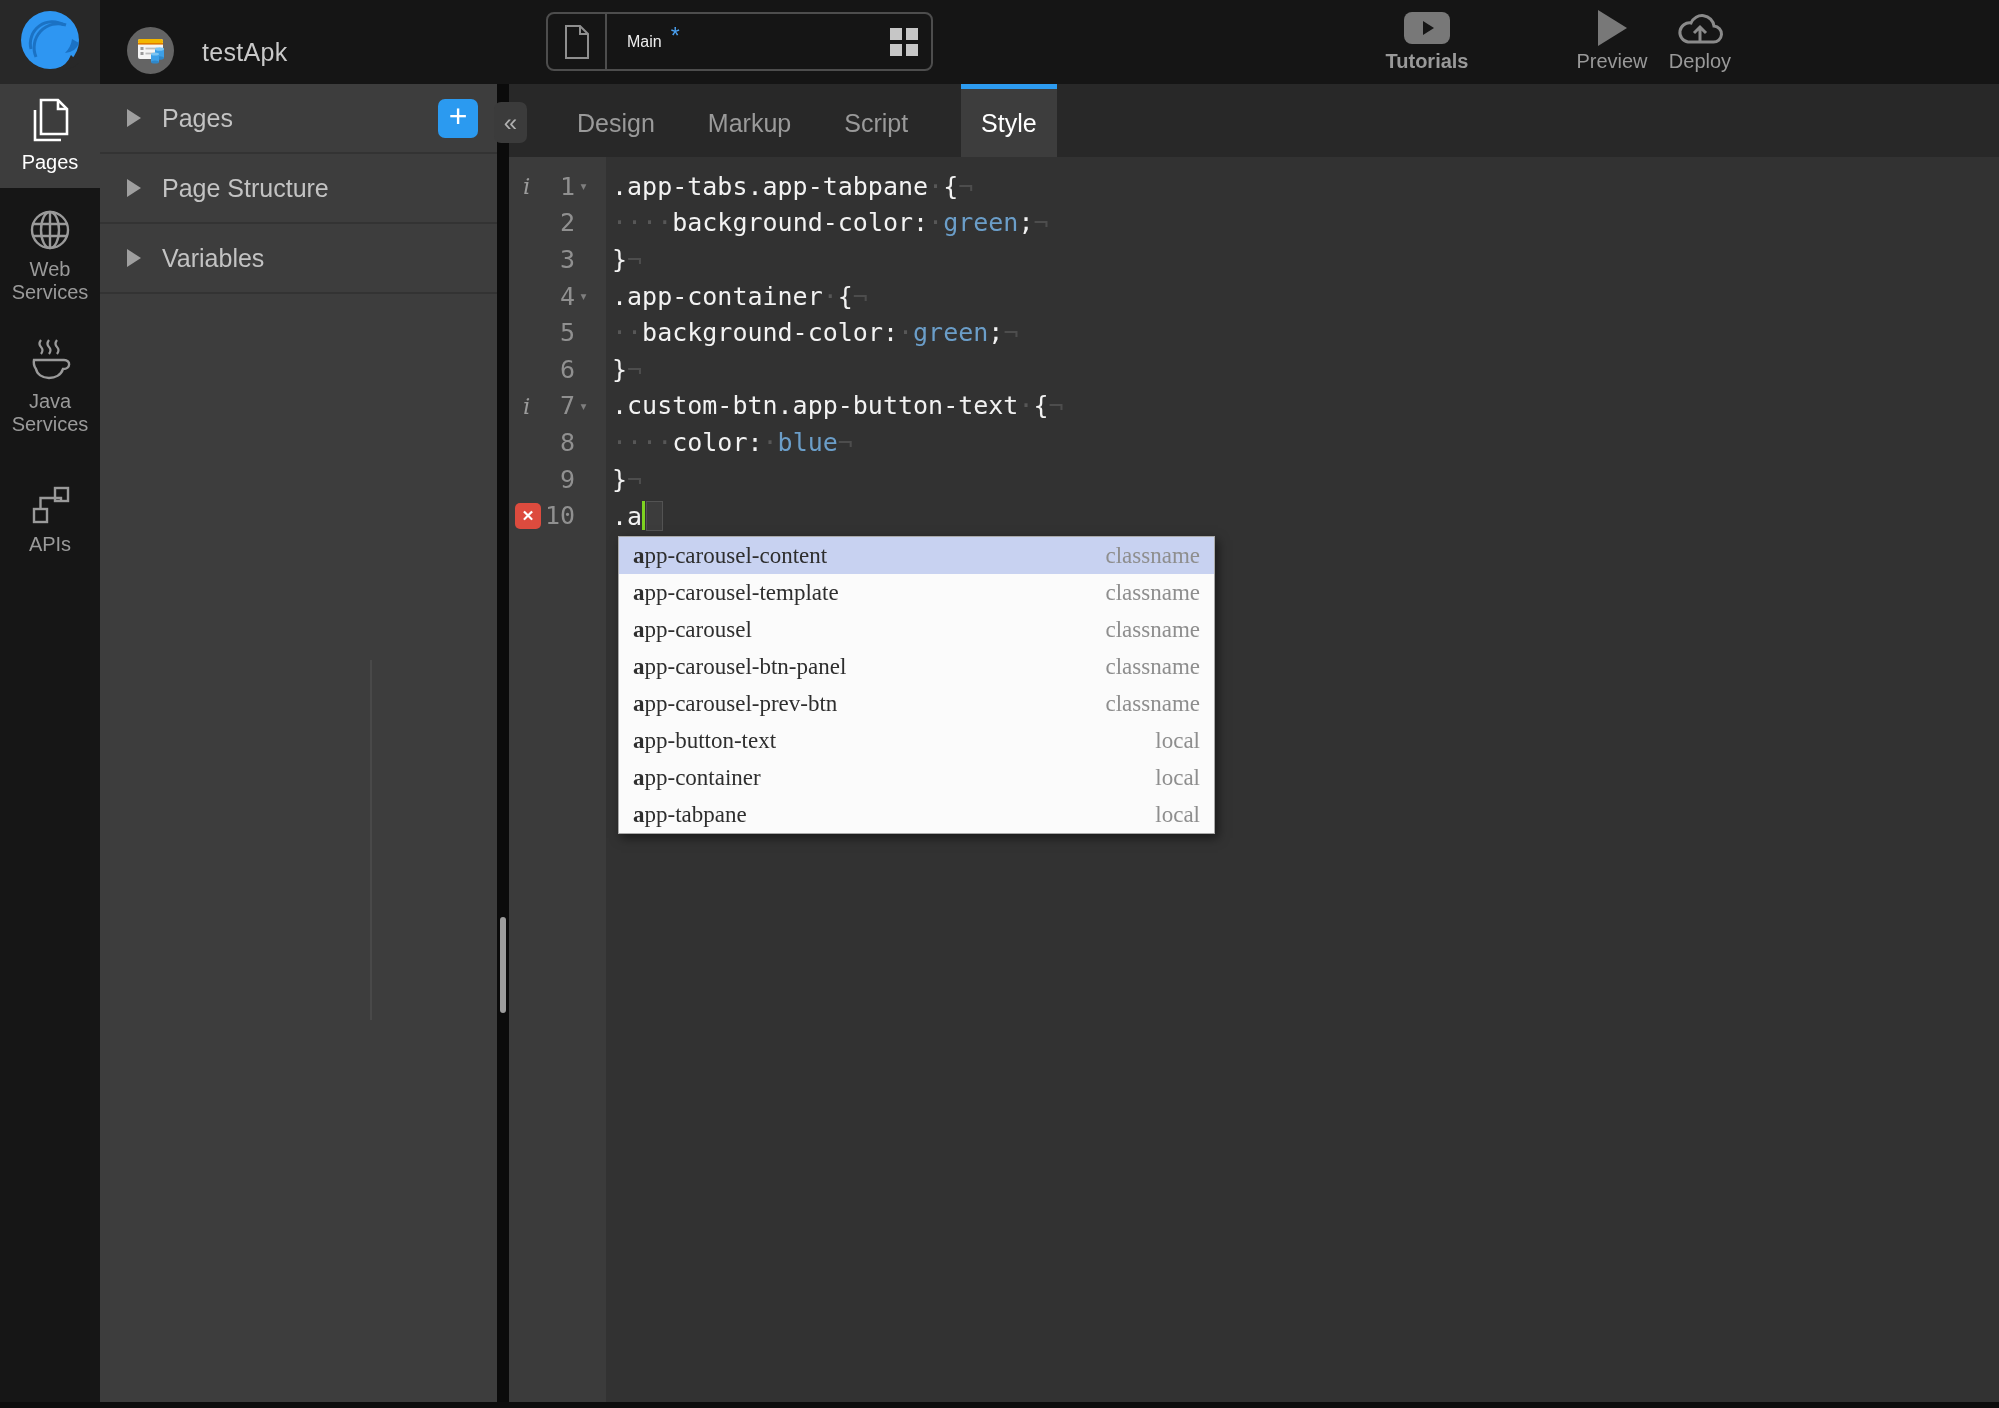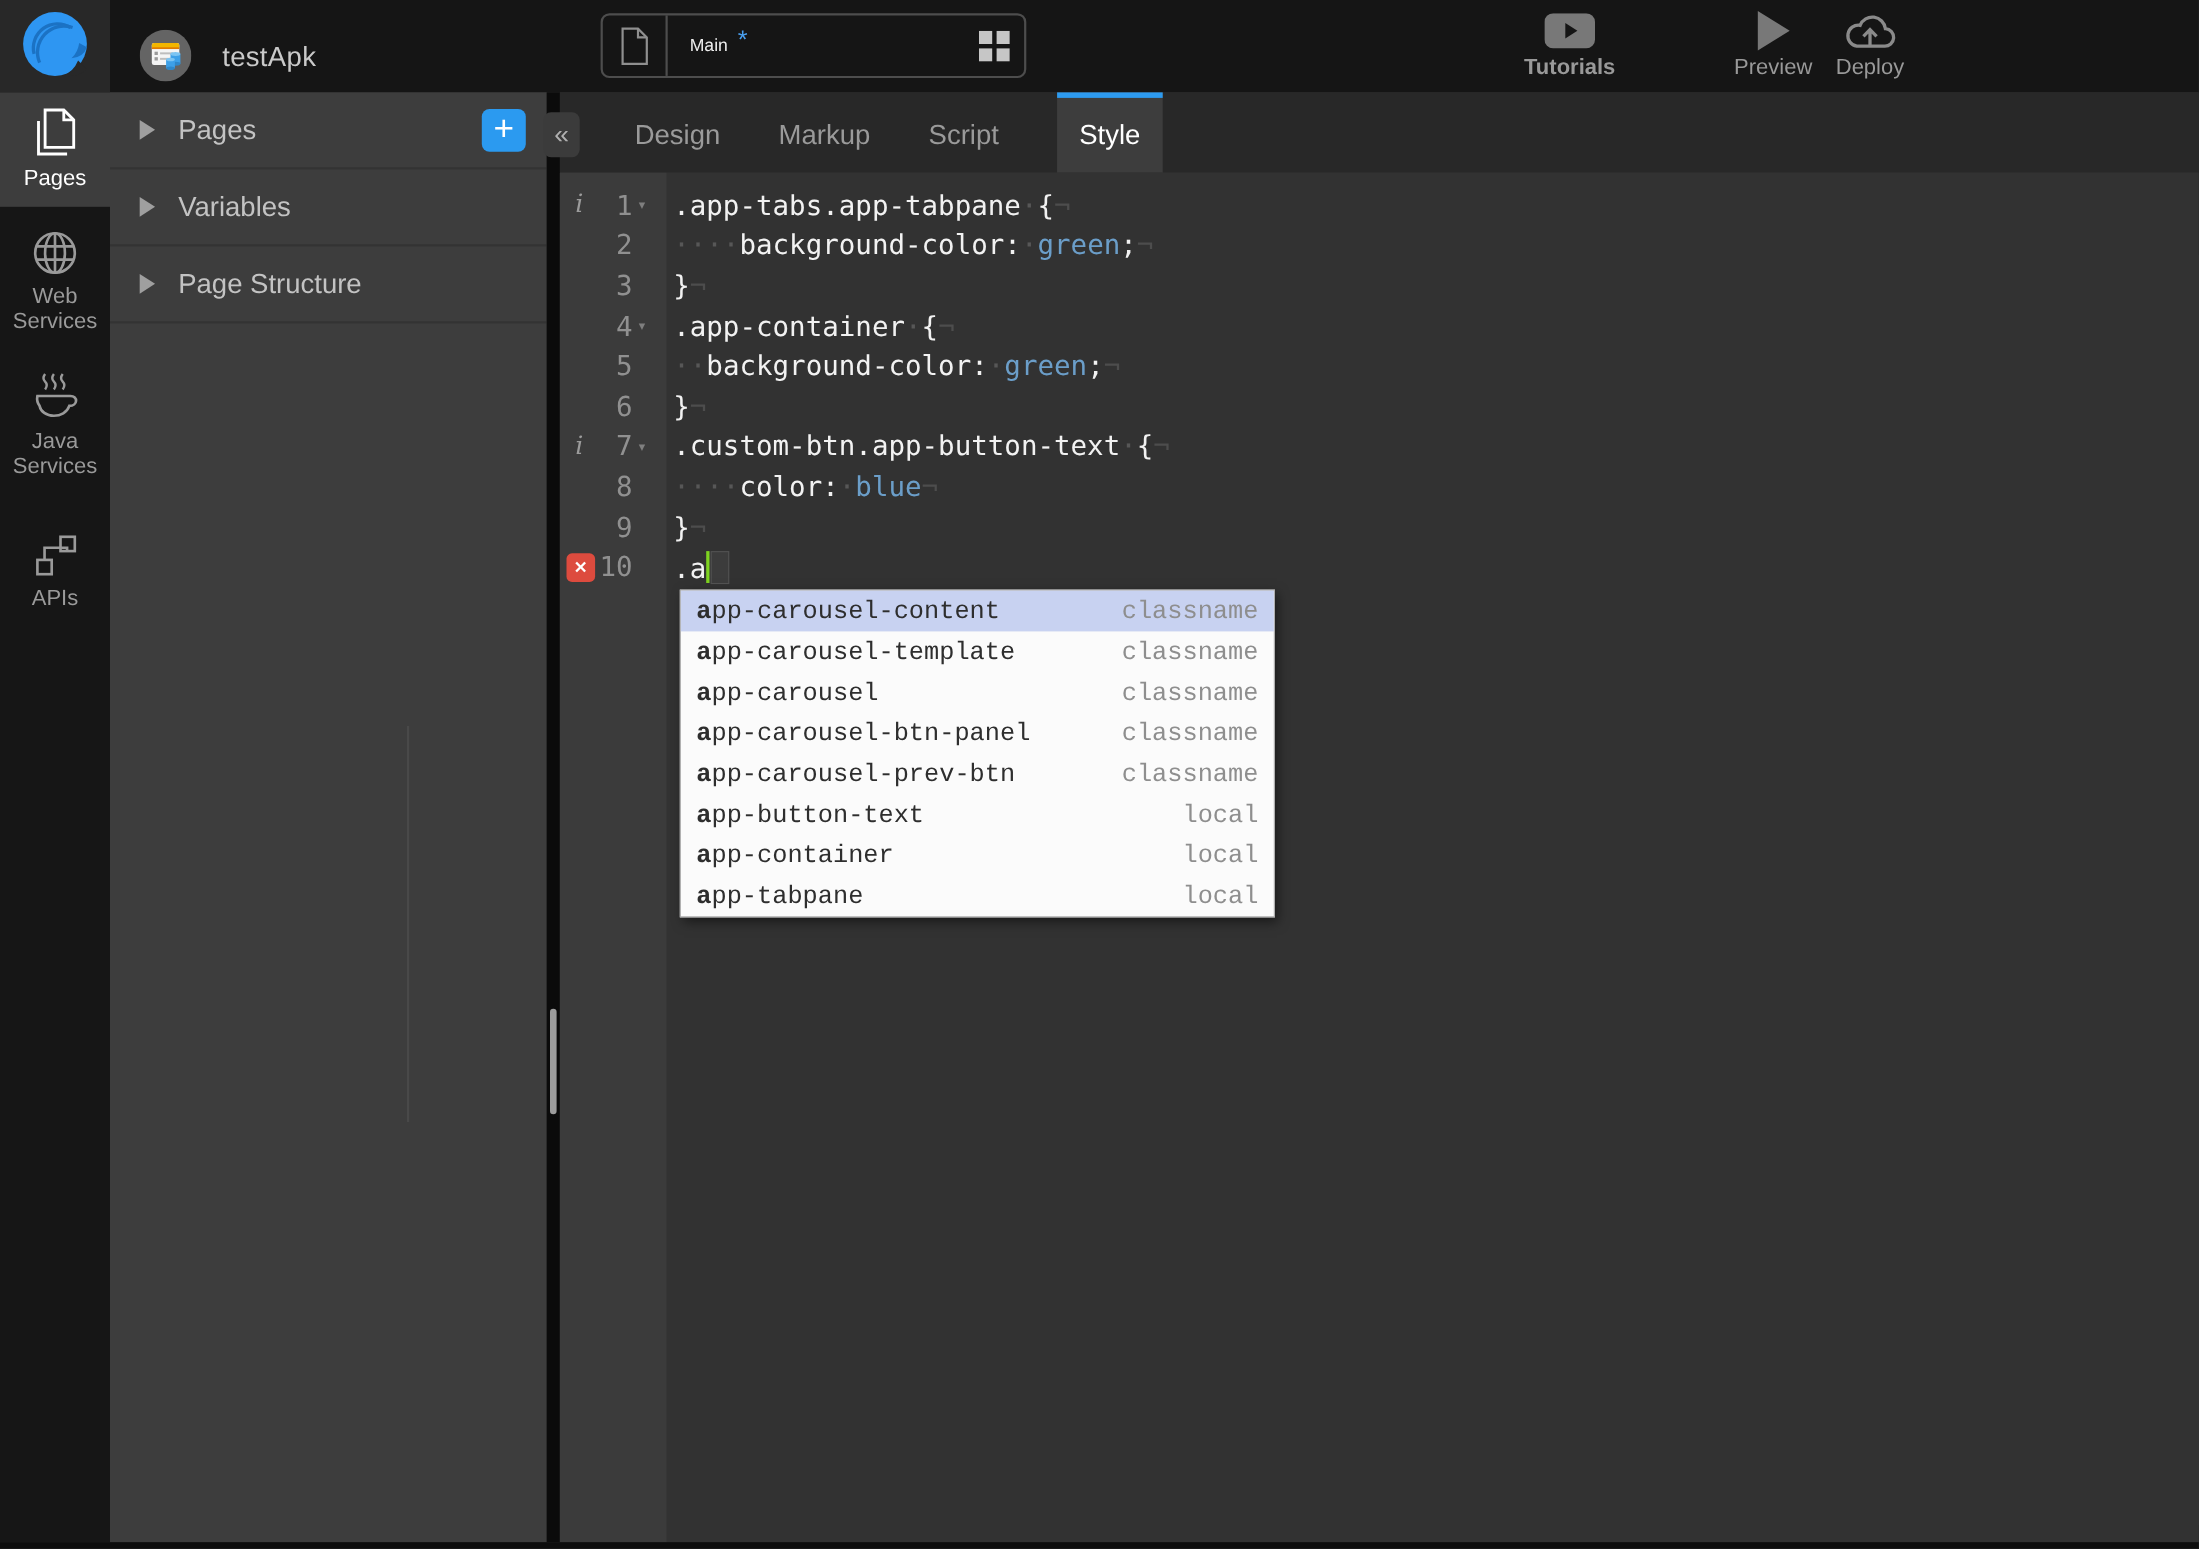--- a/index.html
+++ b/index.html
@@ -74,23 +74,23 @@
   .tok-eol { color:#4d4d4d; }
   .icon-i { font-family:"DejaVu Serif", serif; font-style:italic; color:#9b9b9b; font-size:23px;
             margin-left:14px; }
   .icon-err { width:26px; height:26px; background:#dd4b3e; border-radius:5px; color:#fff;
               font-size:15px; font-weight:bold; display:flex; align-items:center; justify-content:center;
               margin-left:6px; font-family:"Liberation Sans",sans-serif; }
   .cursor { display:inline-block; width:3px; height:29px; background:#7ed321; vertical-align:-5px; }
   .ghost { display:inline-block; width:17px; height:30px; vertical-align:-6px;
            background:rgba(255,255,255,.05); border:1px solid rgba(255,255,255,.12); margin-left:1px; }
   
-  .autocomplete { position:absolute; left:618px; top:536px; width:541px; background:#fbfbfb;
+  .autocomplete { position:absolute; left:618px; top:536px; width:597px; background:#fbfbfb;
                   border:1px solid #a9a9a9; box-shadow:3px 4px 10px rgba(0,0,0,.5); z-index:10;
-                  font-family:Liberation Mono, monospace; font-size:23px; }
+                  font-family:Liberation Serif, serif; font-size:23px; }
   .ac-row { height:37px; display:flex; align-items:center; justify-content:space-between;
             padding:0 14px; color:#2e2e2e; cursor:pointer; }
   .ac-row.sel { background:#c8d2f1; }
   .ac-name b { font-weight:bold; }
   .ac-kind { color:#8e8e8e; }
   .bottom-strip { position:absolute; left:0; right:0; bottom:0; height:6px; background:#0d0d0d; }
 </style>
 </head>
 <body>
 
@@ -228,25 +228,25 @@
     </div>
 
   <div class="panel" id="panel">
       <div class="panel-section">
         <span class="caret"></span>
         <span class="ps-label">Pages</span>
         <div class="add-btn">+</div>
       </div>
       <div class="panel-section">
         <span class="caret"></span>
-        <span class="ps-label">Variables</span>
+        <span class="ps-label">Page Structure</span>
       </div>
       <div class="panel-section">
         <span class="caret"></span>
-        <span class="ps-label">Page Structure</span>
+        <span class="ps-label">Variables</span>
       </div>
     </div>
   <div class="faint-line"></div>
 
   <div class="divider-col">
     <div class="v-thumb"></div>
   </div>
   <div class="collapse-btn">«</div>
 
   <div class="editor">

